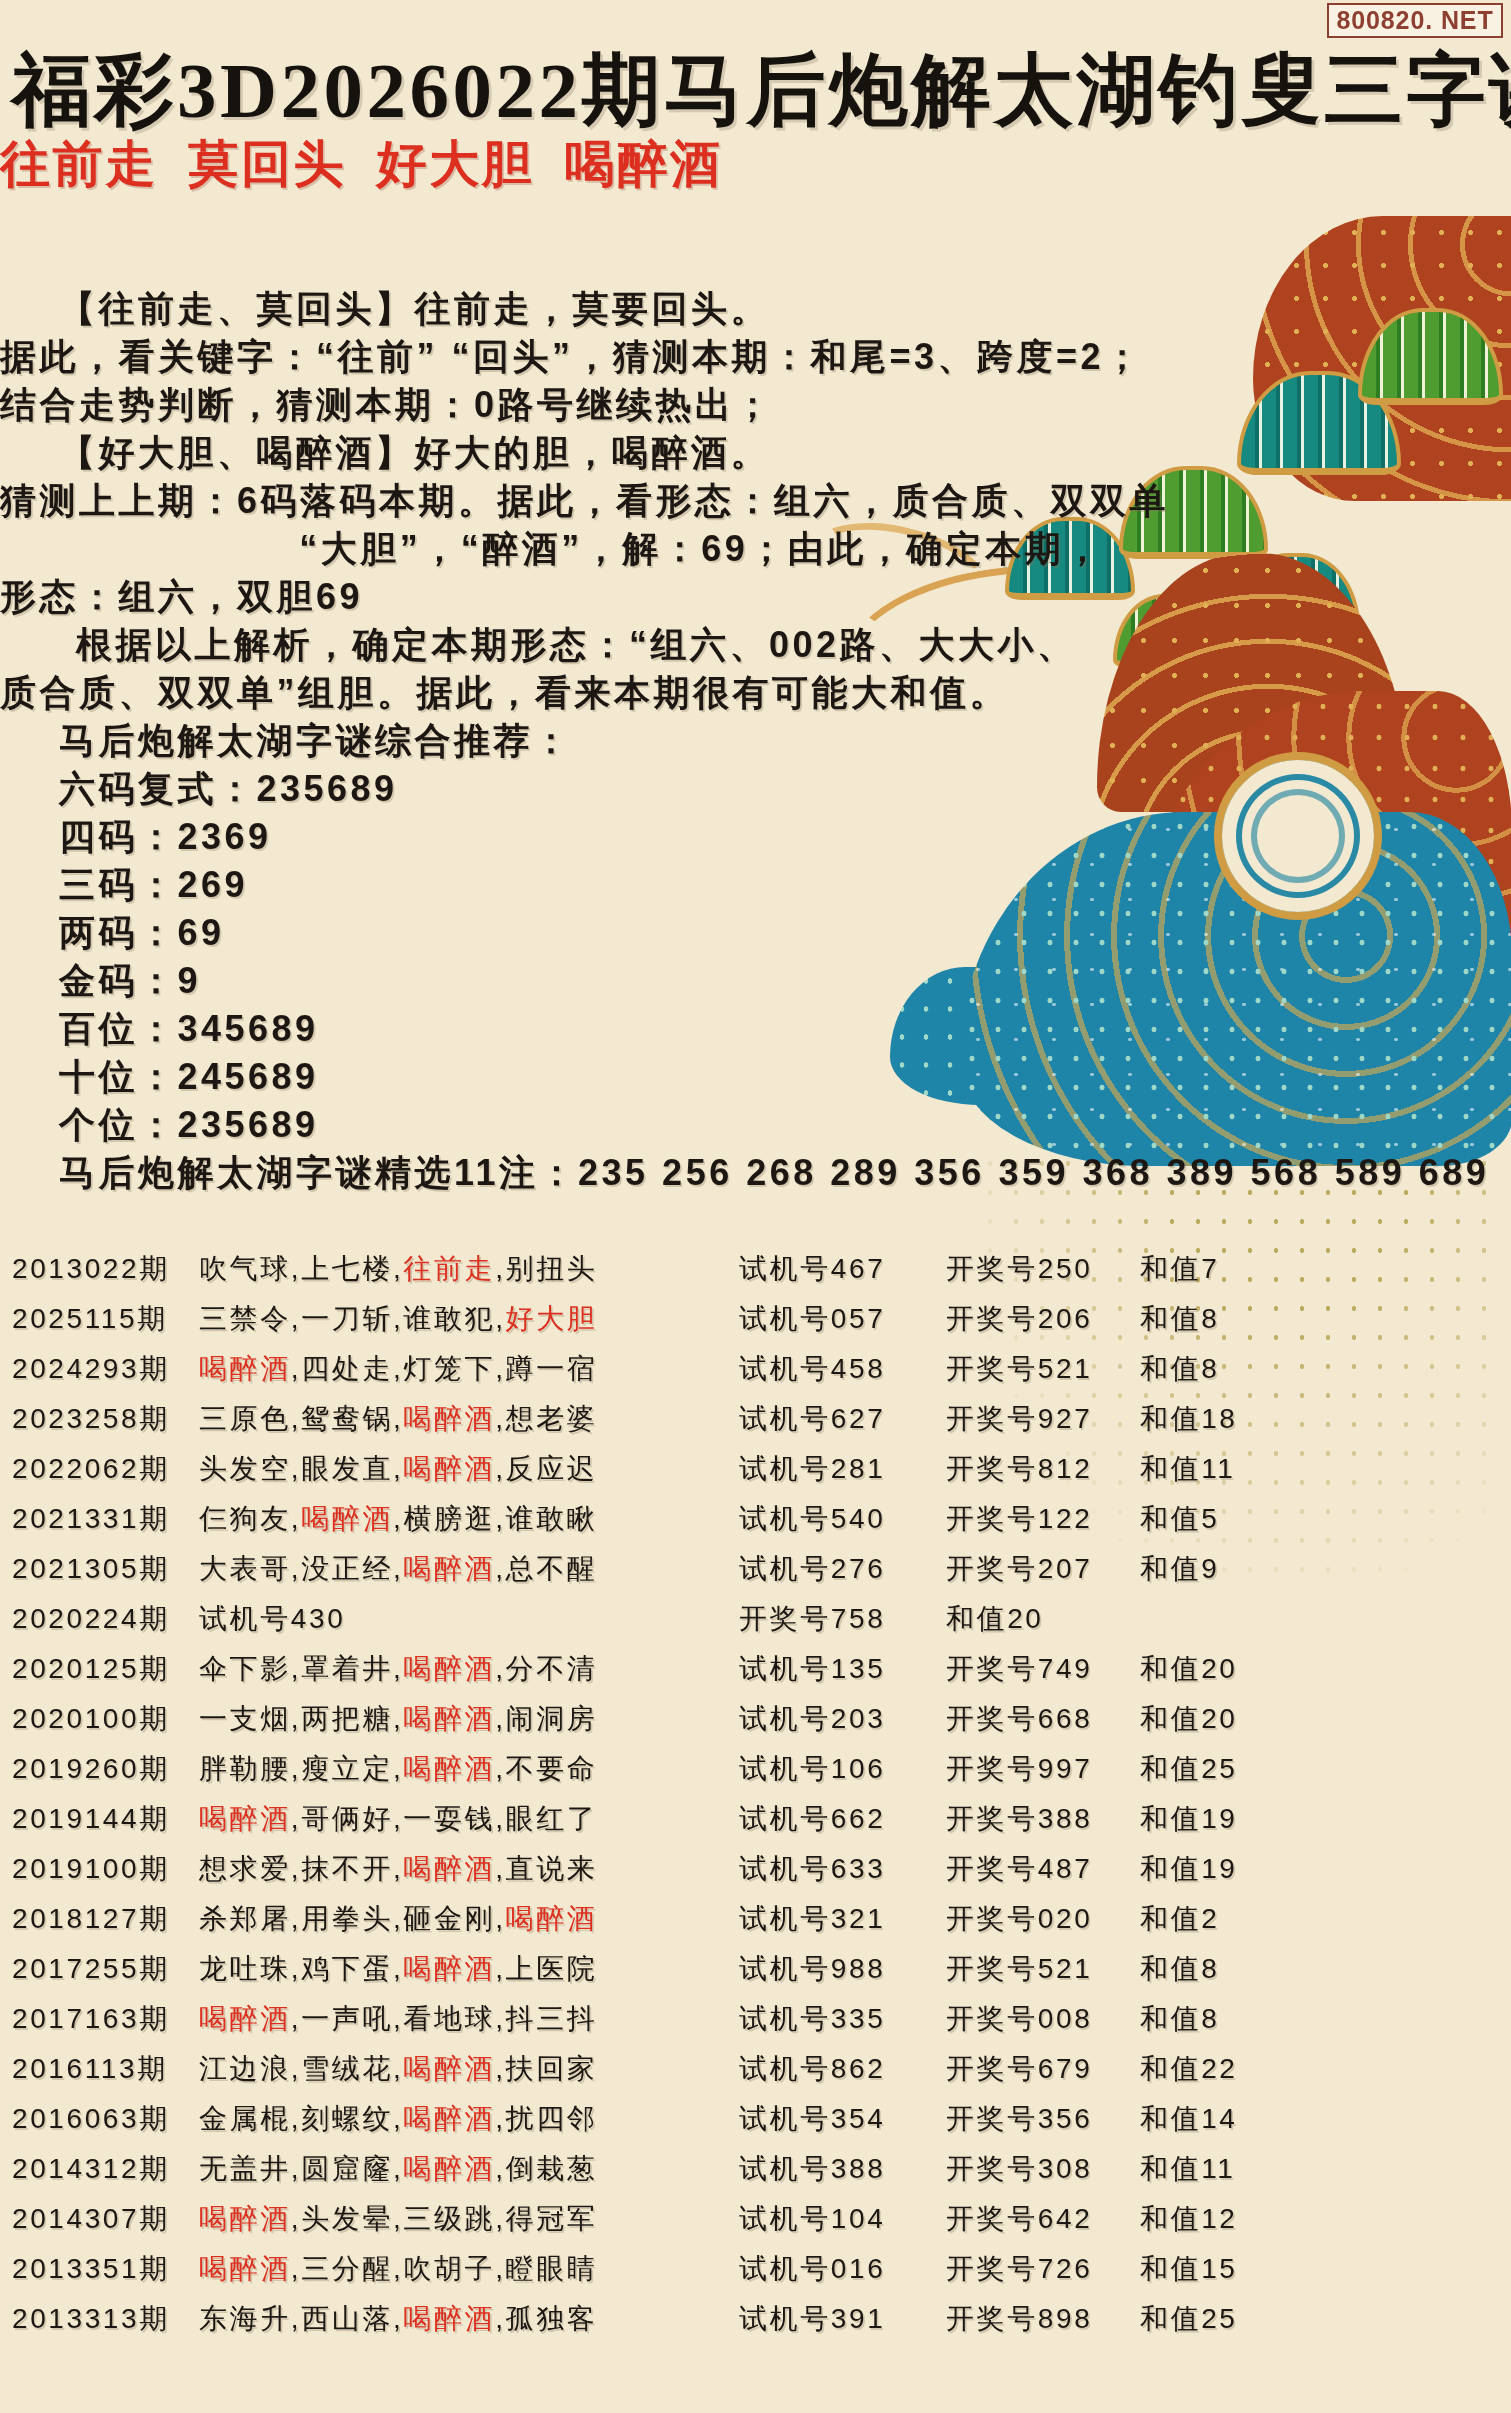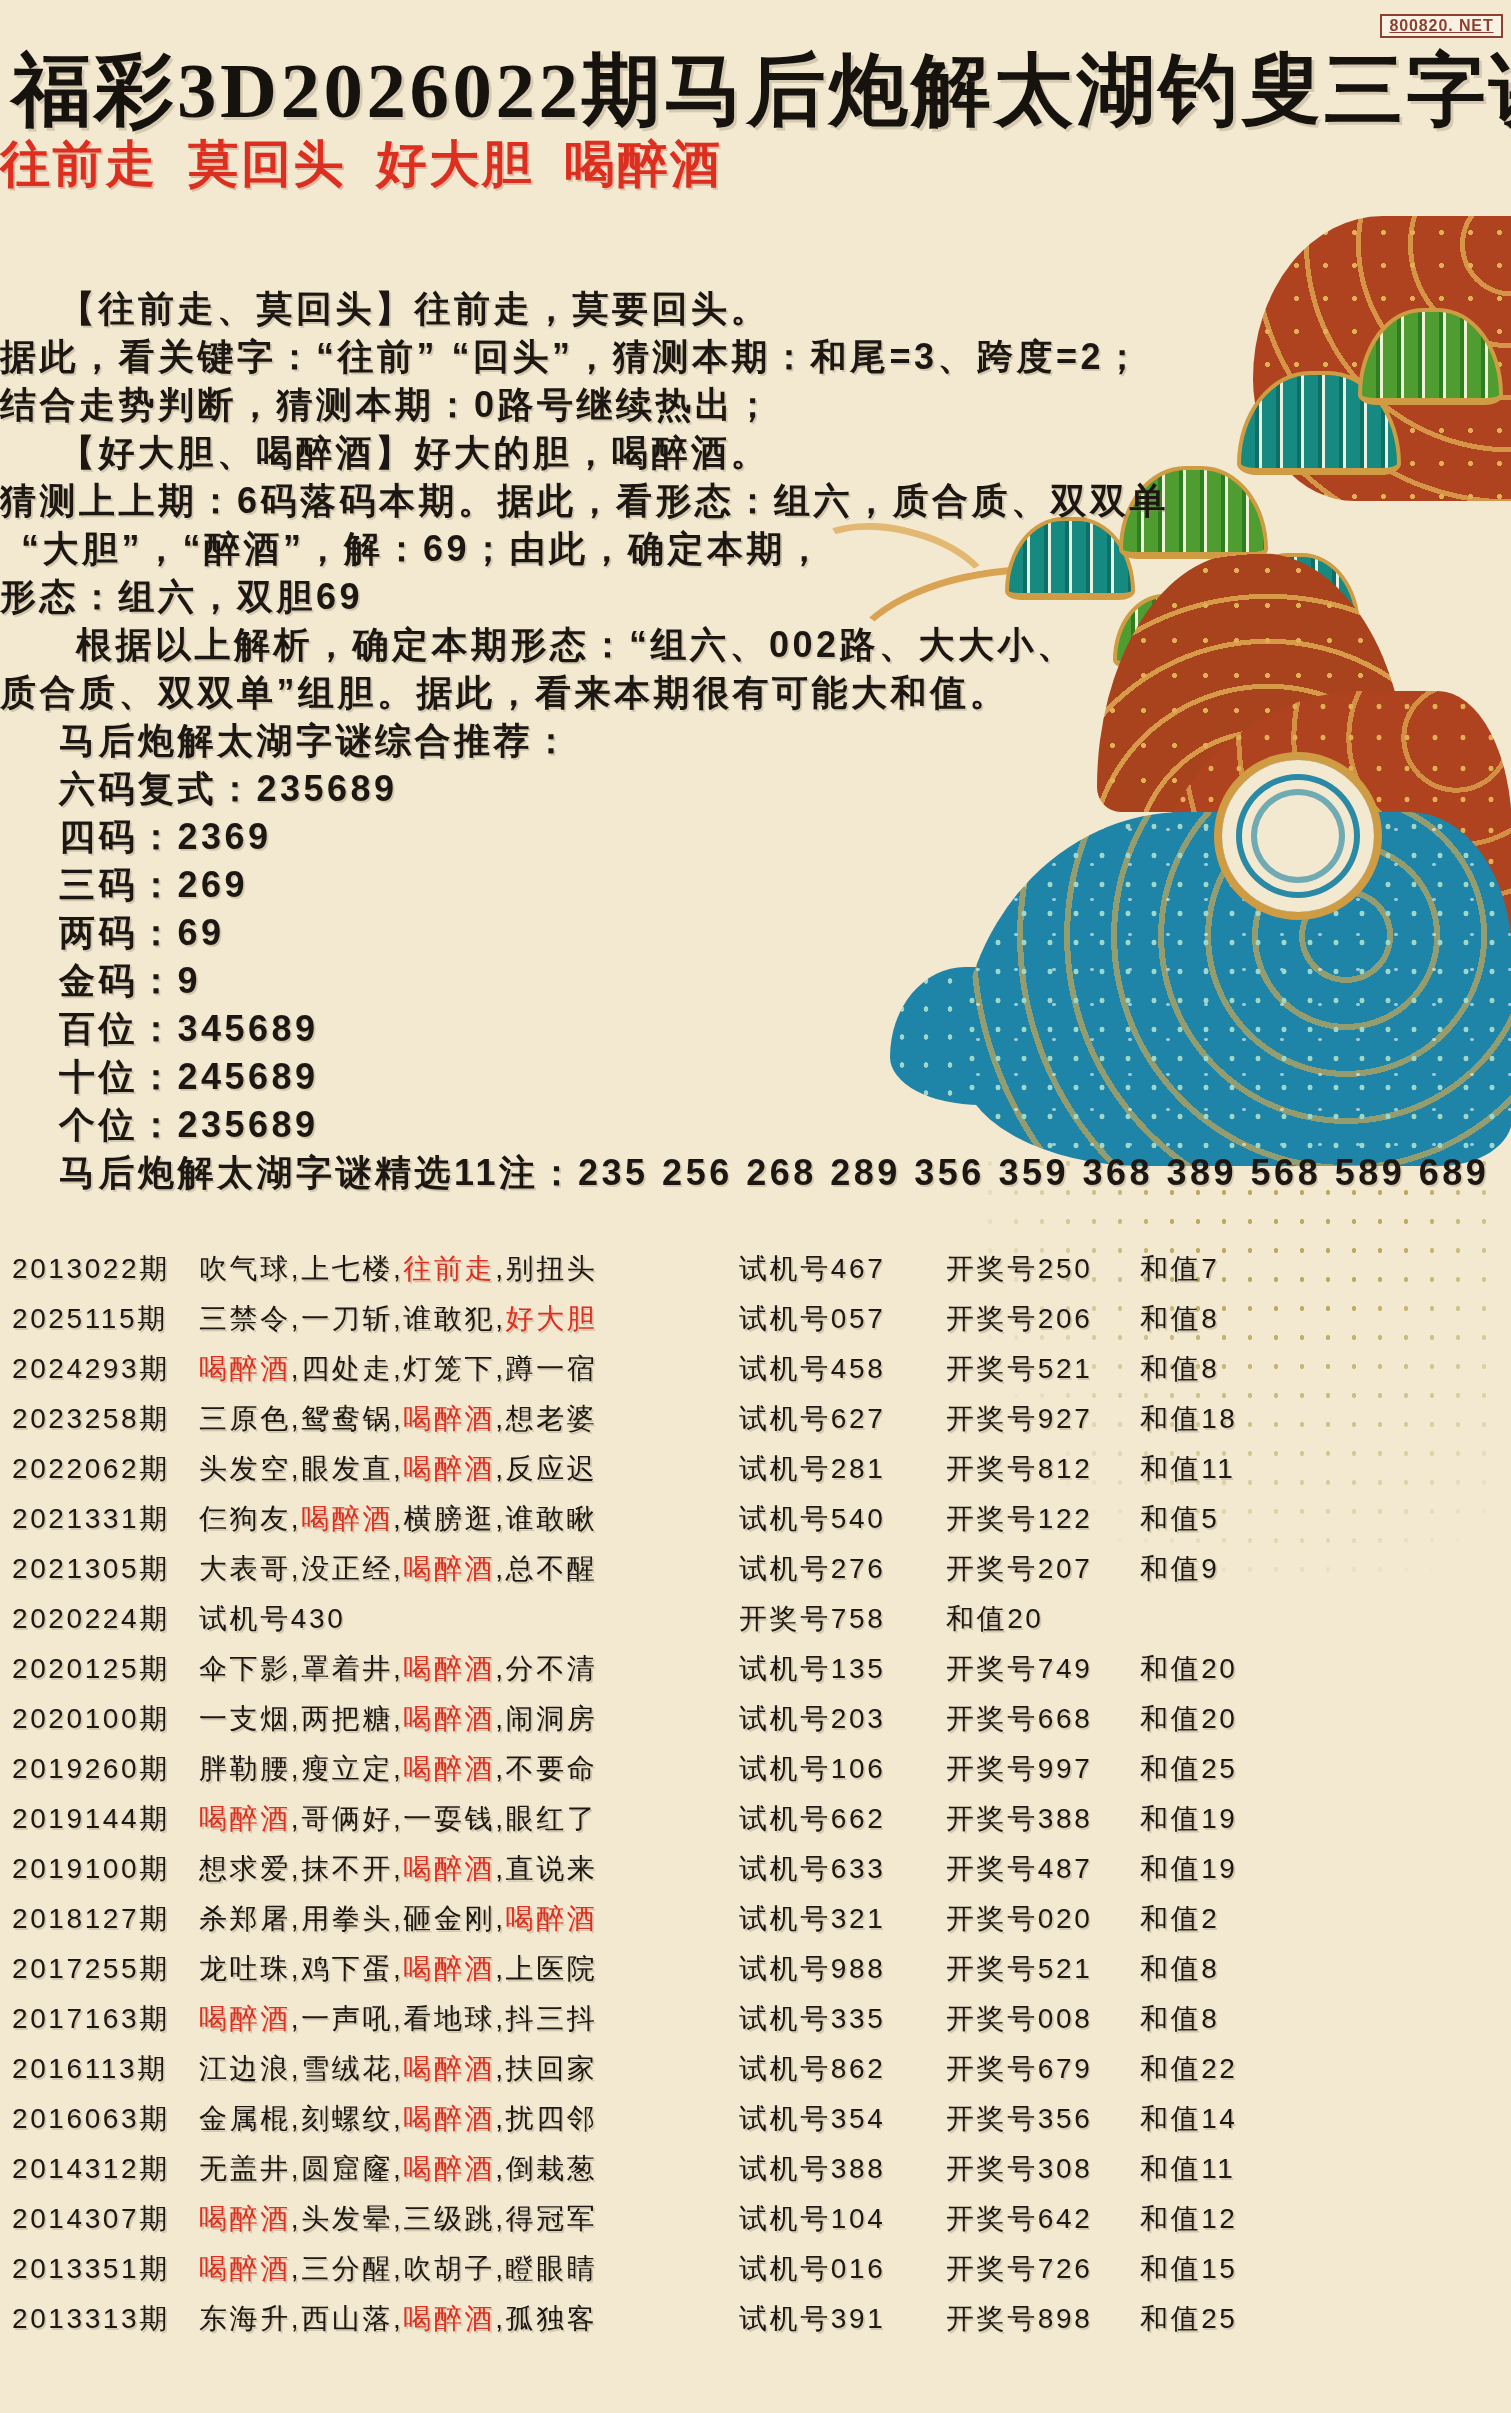--- a/index.html
+++ b/index.html
@@ -89,43 +89,42 @@
   .spray{
     right:17.3px;top:1149px;width:518px;height:432px;
     background-image:radial-gradient(var(--dot_olive) 2px,transparent 2.5px);
     background-size:26px 29px;
     -webkit-mask-image:radial-gradient(ellipse at 60% 0%,#000 28%,transparent 78%);
     mask-image:radial-gradient(ellipse at 60% 0%,#000 28%,transparent 78%);
     opacity:.85;z-index:1;
   }
   
   .watermark{
-    position:absolute;top:14px;right:8.6px;z-index:5;
+    position:absolute;top:3px;right:8.6px;z-index:5;
     border:2.6px solid var(--maroon);color:var(--maroon);
-    font-size:16px;font-weight:700;padding:0.9px 7.8px;letter-spacing:0.9px;
+    font-size:25px;font-weight:700;padding:0.9px 7.8px;letter-spacing:0.9px;
     background:rgba(253,248,238,.55);
-    text-decoration:underline;
   }
   .title{
     position:absolute;left:12px;top:38px;width:1494px;z-index:4;
     font-family:"Liberation Serif","DejaVu Serif",serif;
     font-size:79px;font-weight:700;letter-spacing:3.5px;white-space:nowrap;
     color:#16120d;text-shadow:2.6px 2.6px 0 rgba(125,110,85,.25);
   }
   .subtitle{
     position:absolute;left:0;top:131px;width:1468px;z-index:4;
     text-align:left;font-size:50px;font-weight:800;letter-spacing:2.6px;word-spacing:14px;
     color:var(--accent_red);text-shadow:1.7px 1.7px 0 rgba(140,60,40,.25);
   }
   .analysis{
     position:absolute;left:0;top:285px;width:1382px;z-index:4;
     font-size:36px;font-weight:700;line-height:48px;letter-spacing:3.5px;white-space:nowrap;
     text-shadow:1.7px 1.7px 0 rgba(135,118,90,.3);
   }
-  .analysis .ind1{padding-left:21px;}
+  .analysis .ind1{padding-left:21px;text-align:center;}
   .analysis .ind2{padding-left:59px;}
   .analysis .ind3{padding-left:76px;}
   .history{
     position:absolute;left:12px;top:1244px;width:1494px;z-index:4;
     font-size:28px;font-weight:400;line-height:50px;letter-spacing:2.6px;white-space:nowrap;
     text-shadow:1.7px 1.7px 0 rgba(135,118,90,.3);
   }
   .hrow{display:grid;grid-template-columns:187px 540px 207px 194px auto;}
   .hrow .red{color:var(--accent_red);}
   .cell{overflow:visible;}

